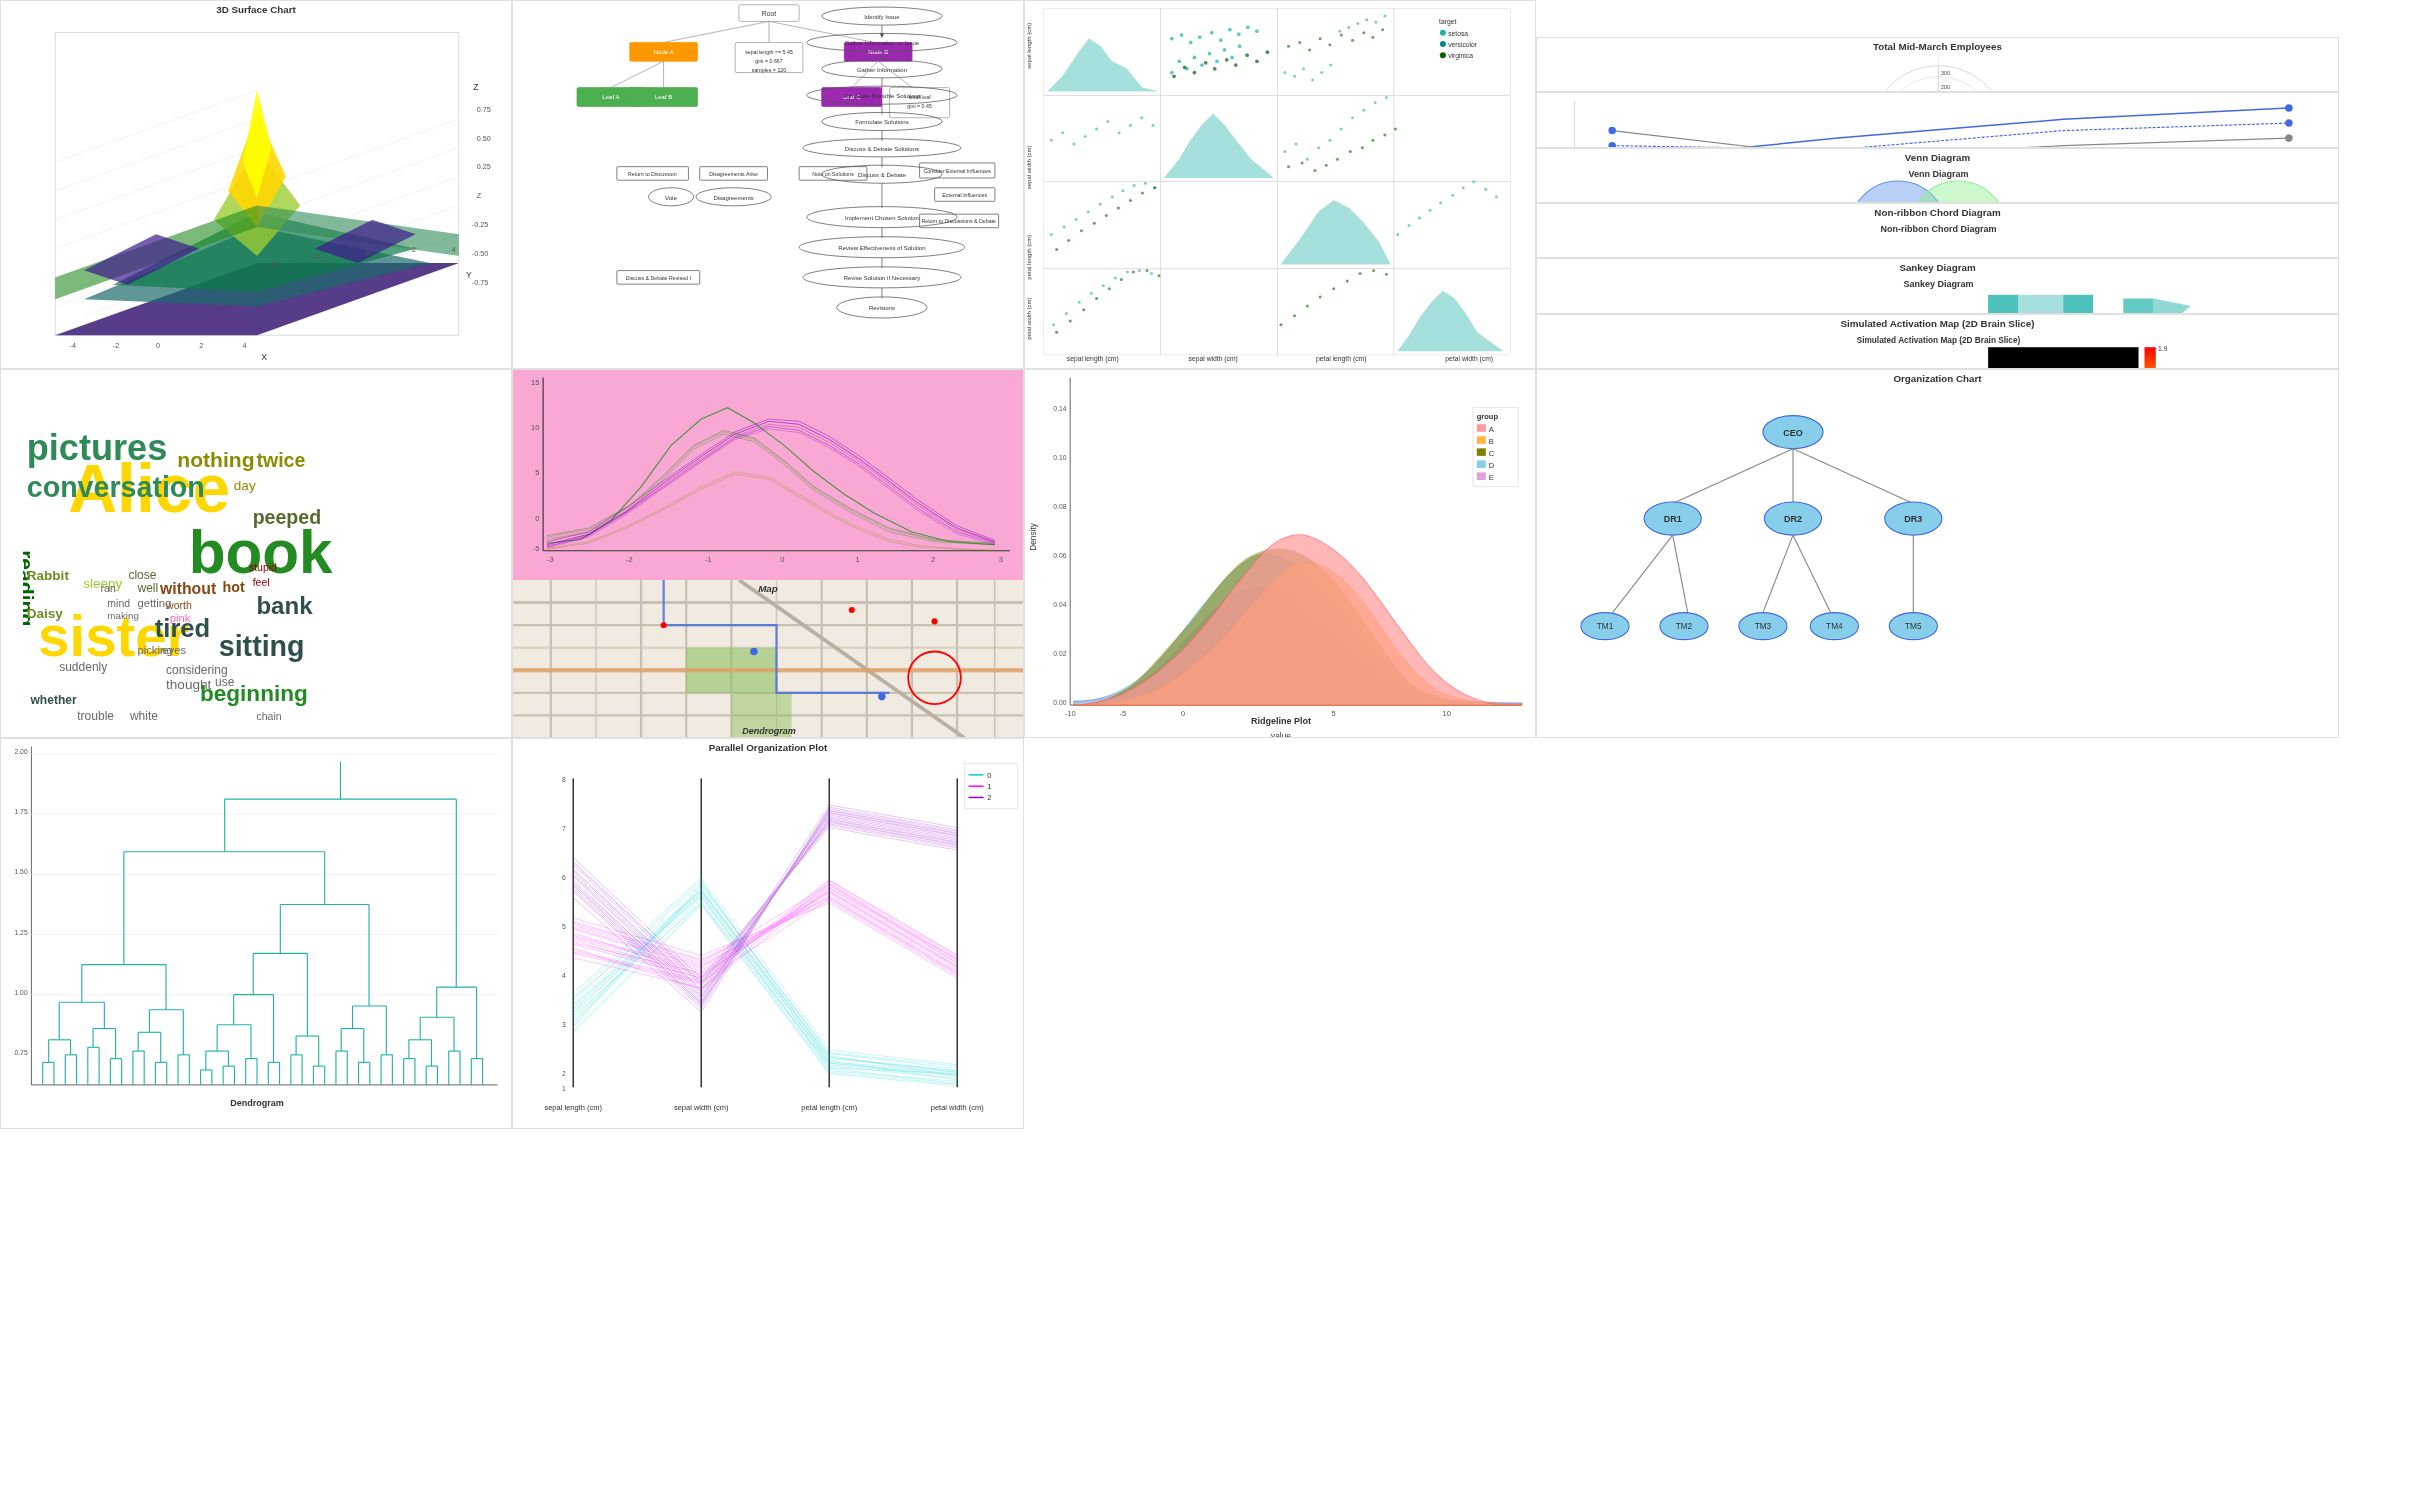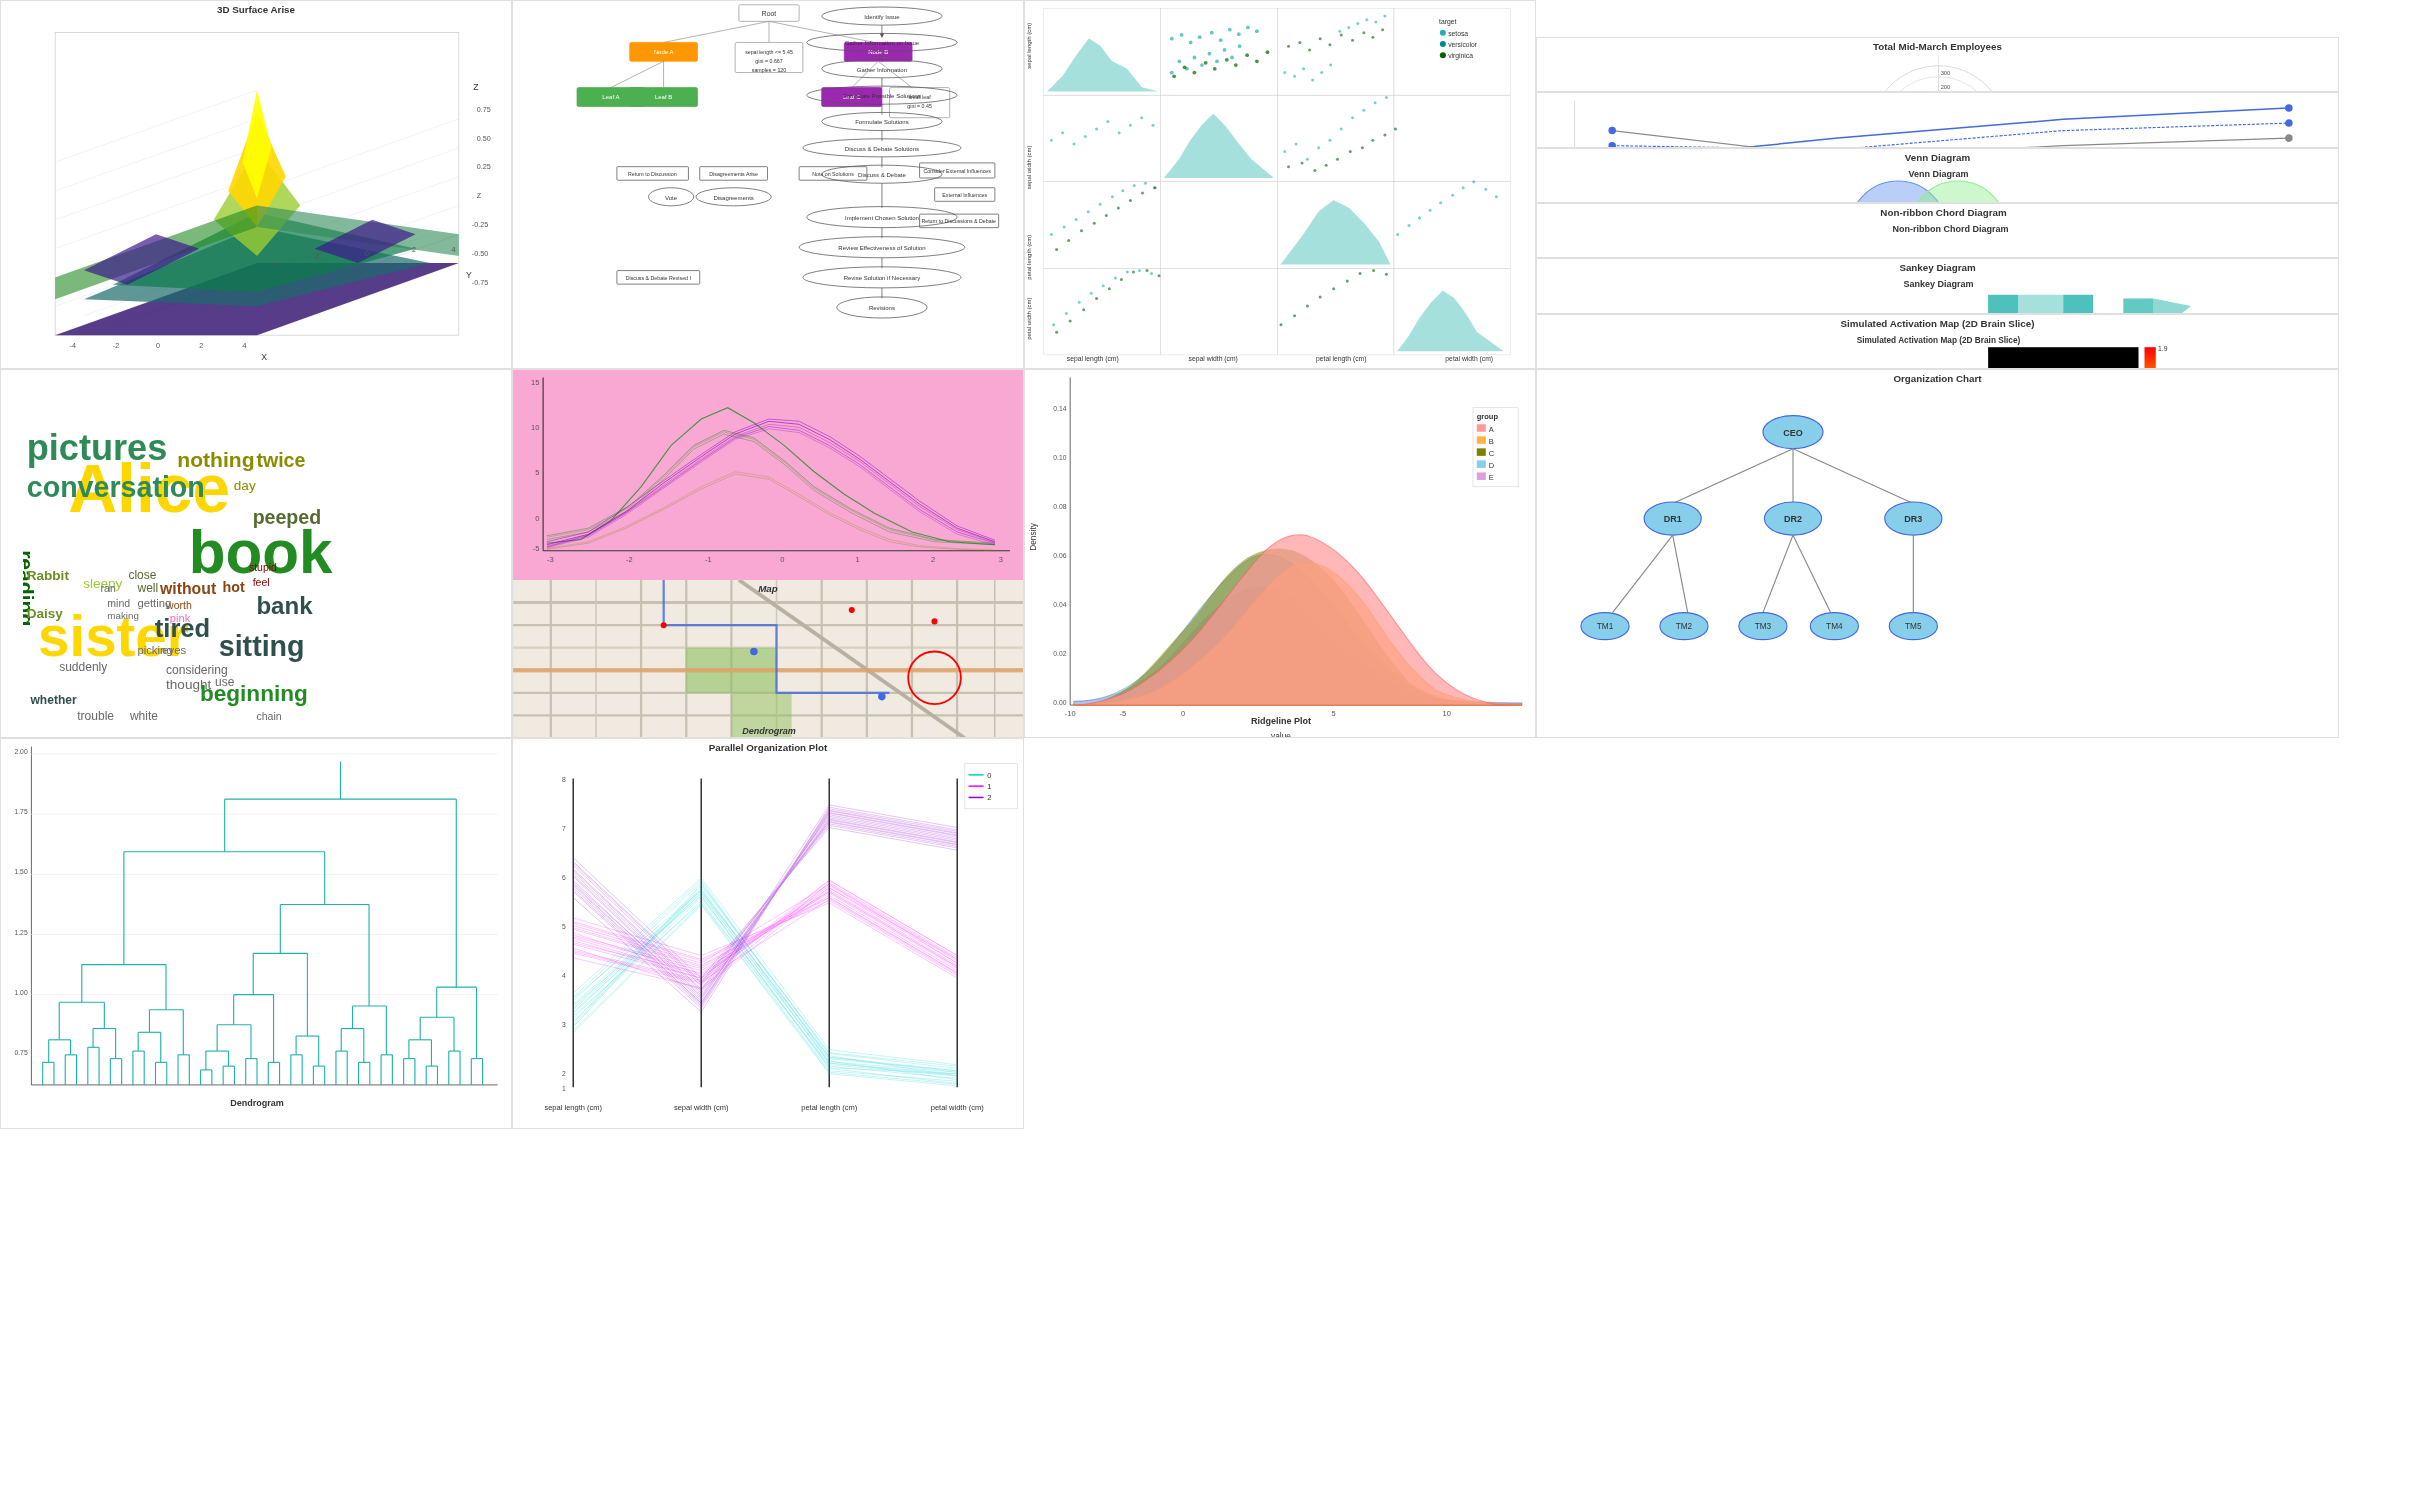--- a/index.html
+++ b/index.html
@@ -86,21 +86,21 @@
 
     
     svg text { font-family: Arial, sans-serif; }
   </style>
 </head>
 <body>
 
 <div class="dashboard">
 
   <div class="cell surface-plot">
-    <div class="cell-title">3D Surface Arise</div>
+    <div class="cell-title">3D Surface Chart</div>
     <svg viewBox="0 0 680 480" style="width:512px;height:346px;">
 
       <rect x="60" y="20" width="560" height="420" fill="white" stroke="#ccc"></rect>
 
       <g stroke="#ddd" stroke-width="0.5" fill="none">
         <line x1="60" y1="440" x2="340" y2="340"></line>
         <line x1="60" y1="400" x2="340" y2="300"></line>
         <line x1="60" y1="360" x2="340" y2="260"></line>
         <line x1="60" y1="320" x2="340" y2="220"></line>
         <line x1="60" y1="280" x2="340" y2="180"></line>
@@ -562,21 +562,21 @@
         <text x="450" y="65" font-size="11" fill="#333">Set A</text>
         <text x="568" y="65" font-size="11" fill="#333">Set B</text>
 
         <text x="518" y="80" font-size="11" text-anchor="middle" fill="#333">11</text>
         <text x="482" y="130" font-size="11" text-anchor="middle" fill="#333">2</text>
         <text x="555" y="130" font-size="11" text-anchor="middle" fill="#333">8</text>
         <text x="519" y="105" font-size="11" text-anchor="middle" fill="#333">1</text>
       </svg>
     </div>
 
-    <div class="right-panel" style="height:135px;border:0.8px solid #e0e0e0;padding-left:12px;">
+    <div class="right-panel" style="height:135px;border:0.8px solid #e0e0e0;">
       <div class="cell-title">Non-ribbon Chord Diagram</div>
       <svg viewBox="0 0 1068 165" style="width:803px;height:124px;">
         <text x="534" y="15" font-size="12" font-weight="bold" text-anchor="middle" fill="#333">Non-ribbon Chord Diagram</text>
 
         <g transform="translate(534,90)">
 
           <circle cx="-80" cy="-30" r="6" fill="#4169E1"></circle>
           <circle cx="80" cy="-30" r="6" fill="#4169E1"></circle>
           <circle cx="0" cy="50" r="6" fill="#4169E1"></circle>
           <circle cx="-120" cy="30" r="6" fill="#4169E1"></circle>

